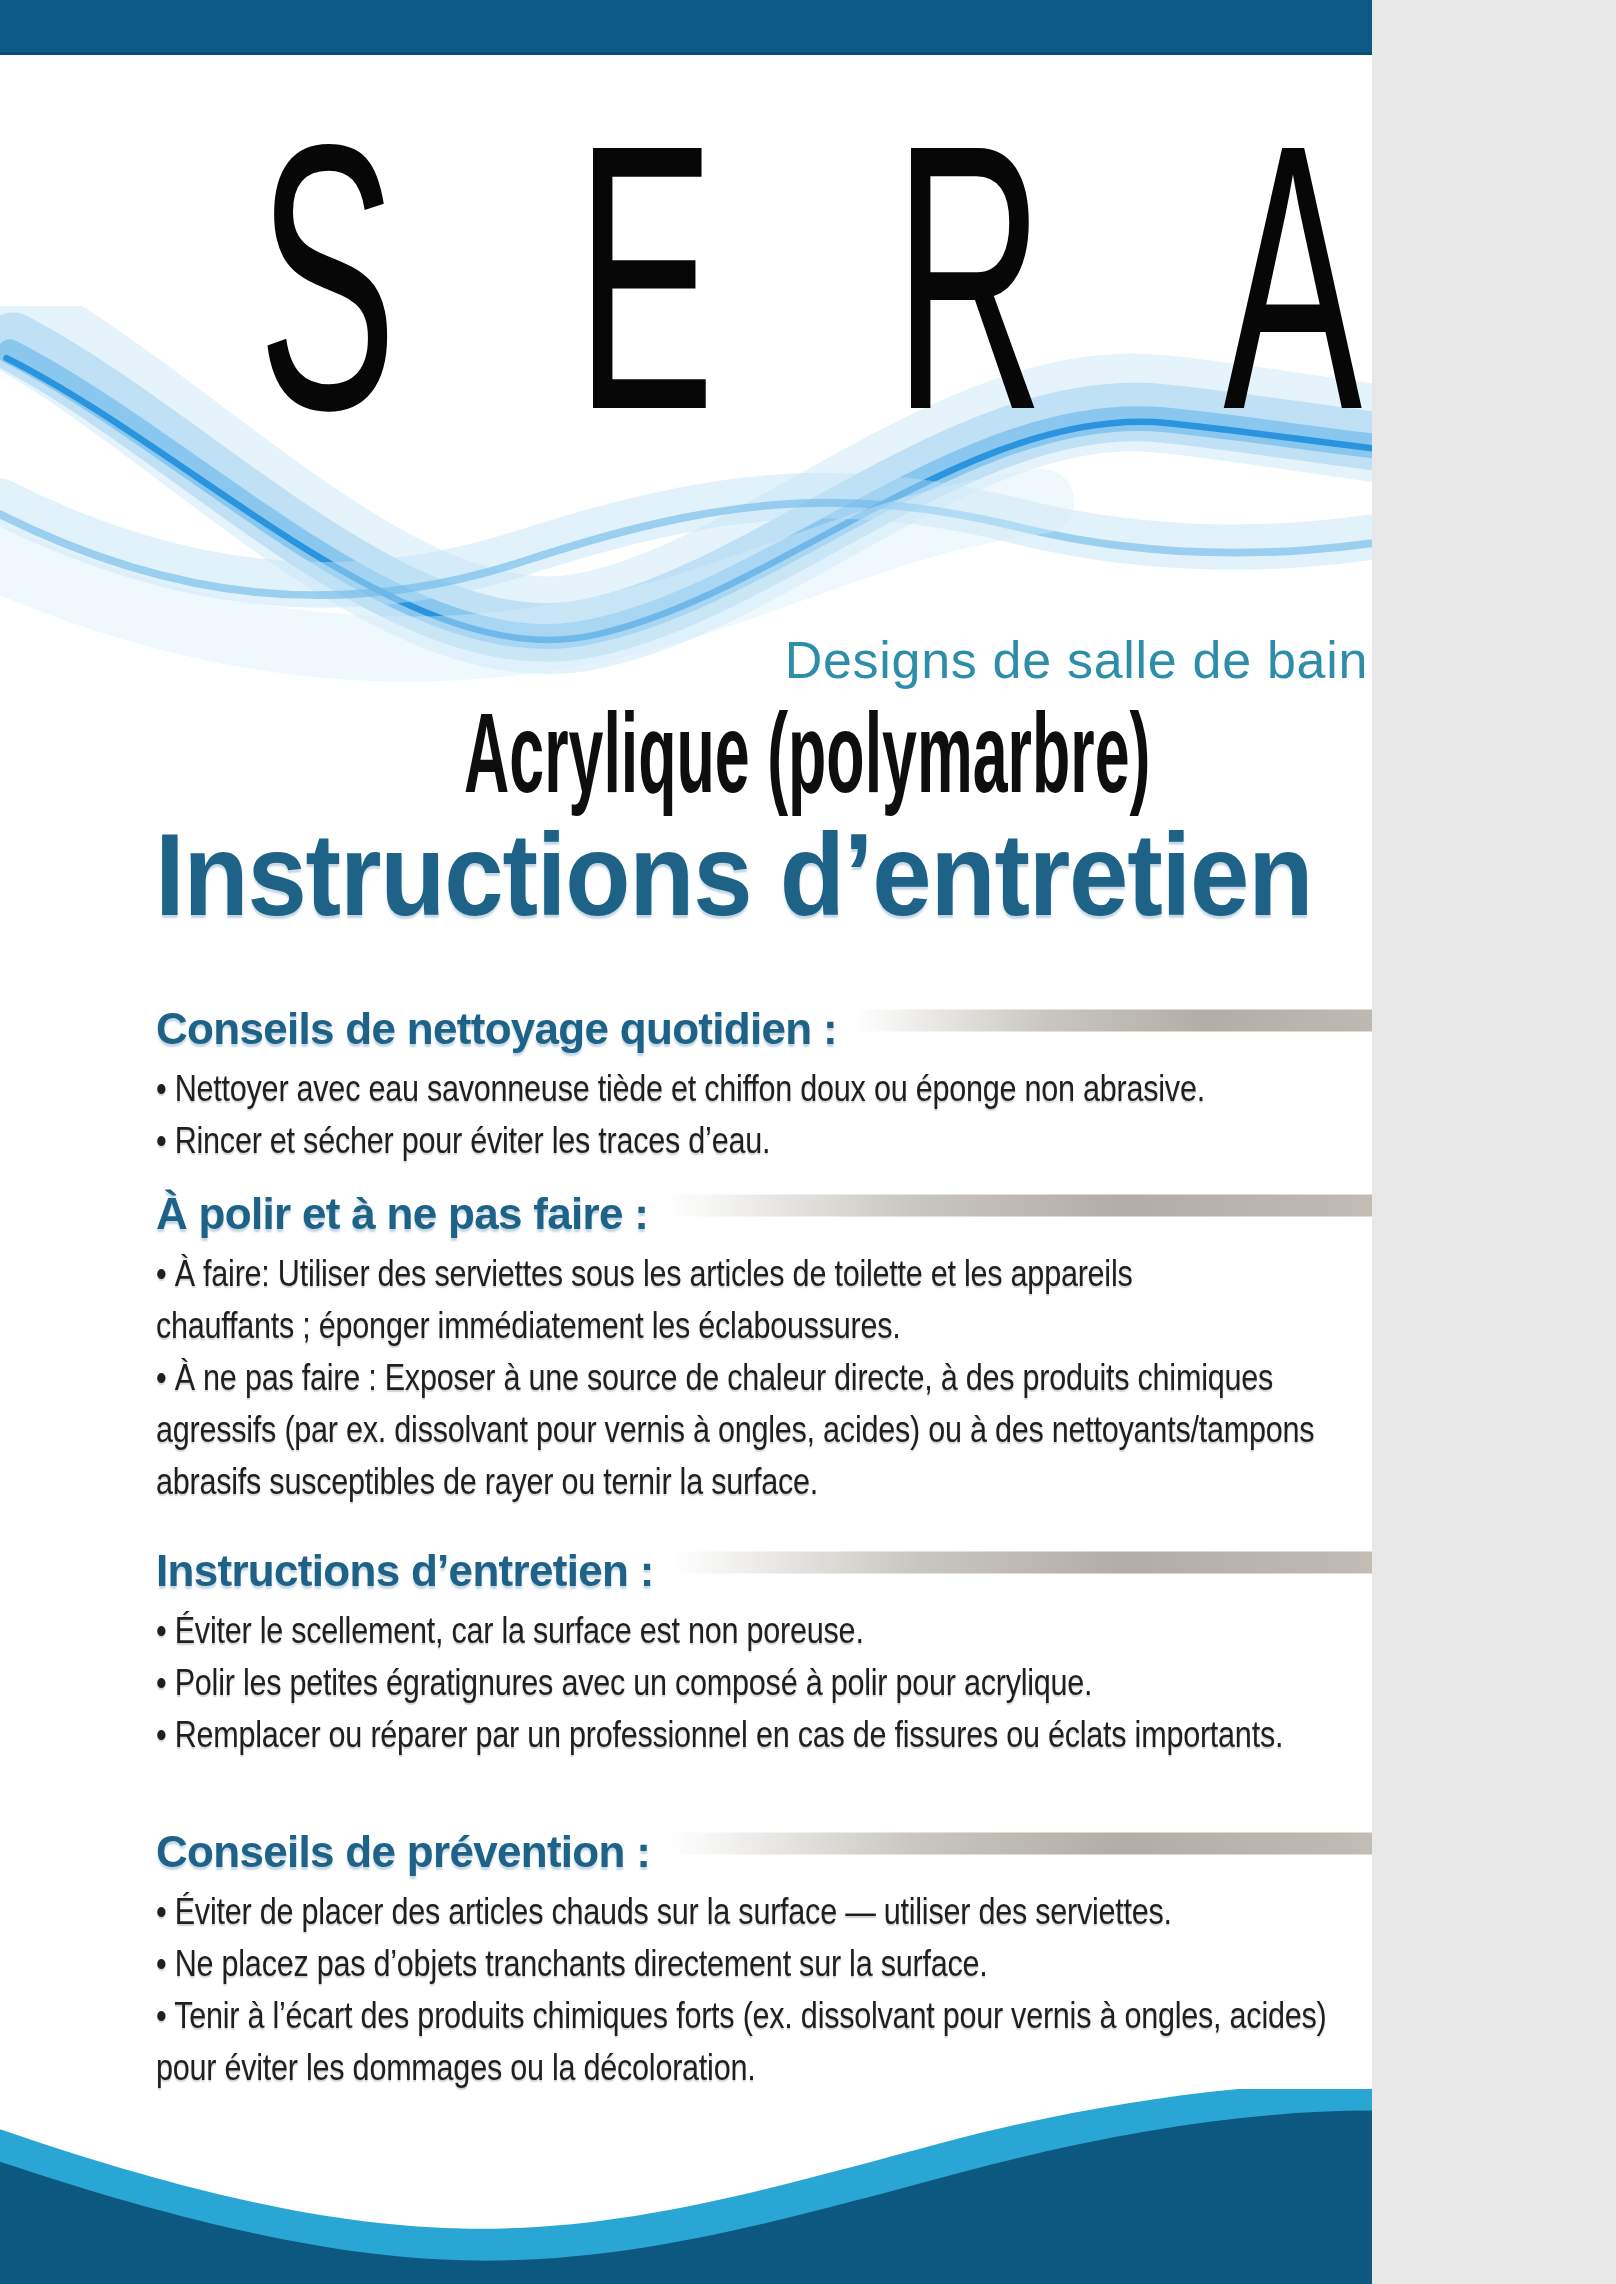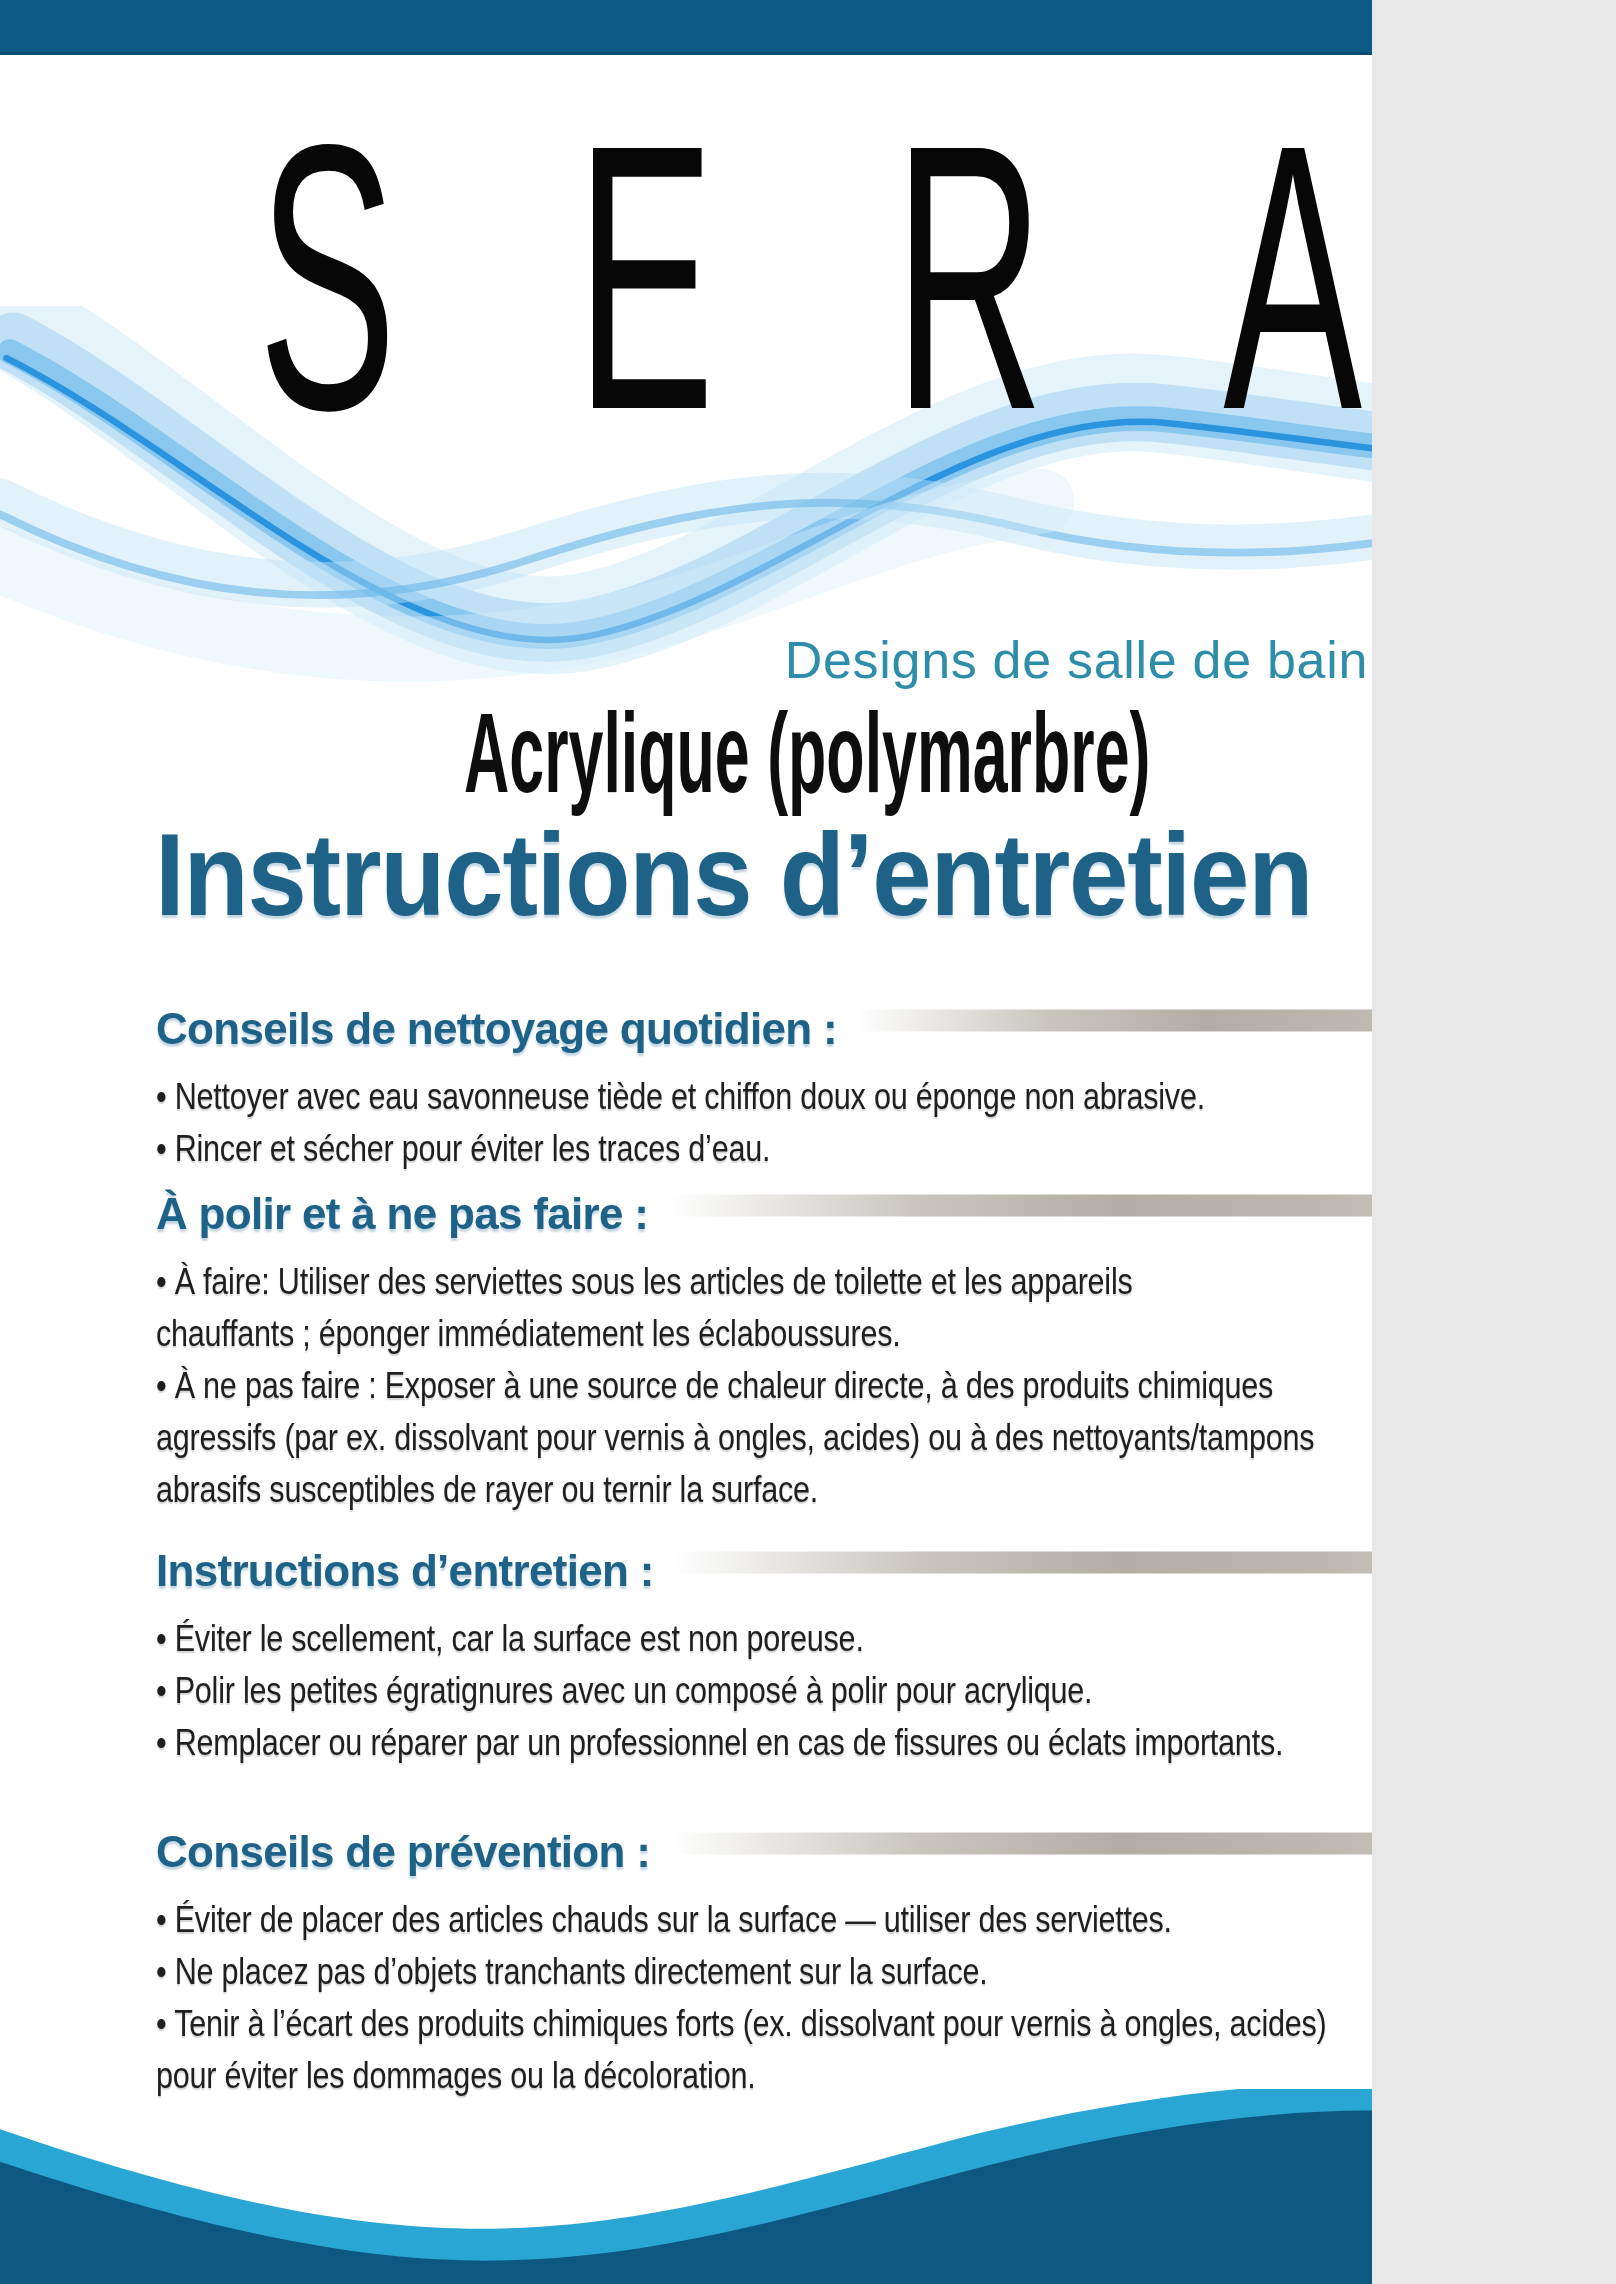--- a/index.html
+++ b/index.html
@@ -56,21 +56,21 @@
     flex:0 0 auto;
   }
   .heading-bar{
     flex:1 1 auto;height:22px;margin-left:19.5px;border-radius:1.3px;
     background:linear-gradient(to right,
       rgba(183,179,170,0) 0%,
       rgba(183,179,170,0.75) 30%,
       #b2aea5 55%, #bdb9b0 80%, #cdc9c0 100%);
     transform:translateY(6.5px);
   }
-  .bullets{margin-top:16px;}
+  .bullets{margin-top:8px;}
   .bullet-line{
     font-size:36px;line-height:52px;color:#1f1f1f;
     letter-spacing:-0.3px;white-space:nowrap;
     transform:scaleX(0.85);transform-origin:left top;
     text-shadow:0 2px 1.3px rgba(0,0,0,0.18);
   }
   .wave-bottom{
     position:absolute;left:0;bottom:0;width:1616px;height:195px;
     pointer-events:none;
   }

